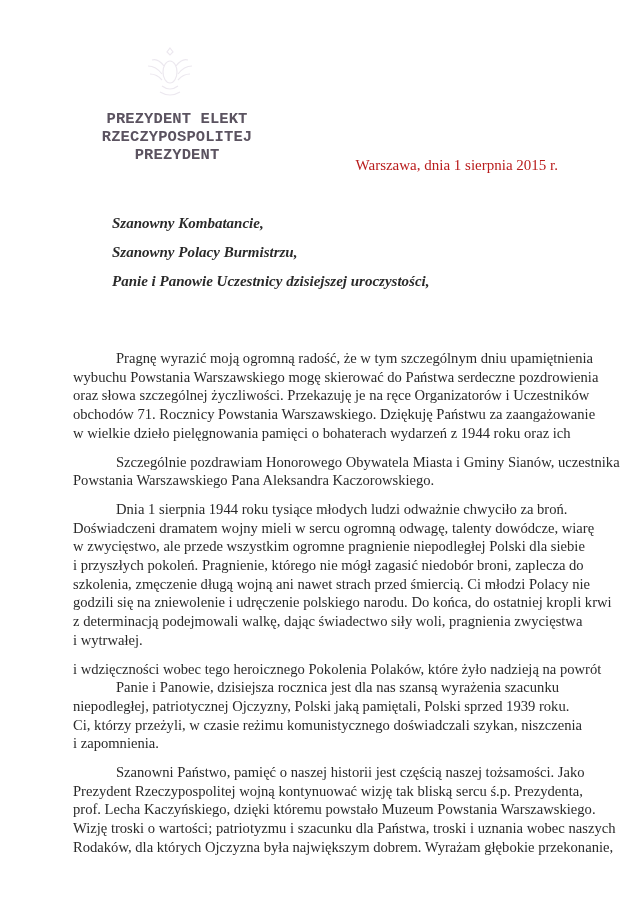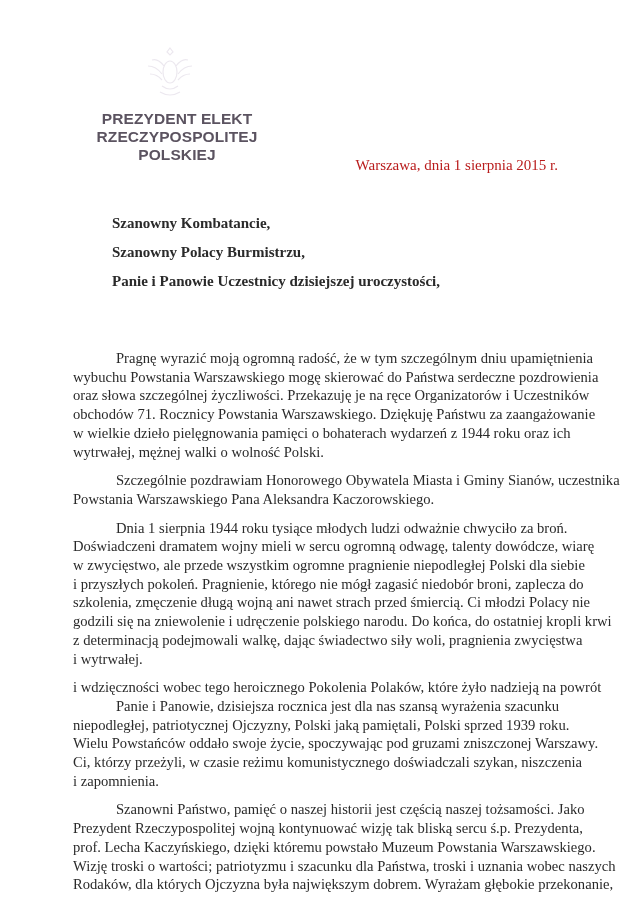--- a/index.html
+++ b/index.html
@@ -21,21 +21,21 @@
       top: 42px;
       width: 60px;
       height: 60px;
     }
     .header {
       position: absolute;
       left: 62px;
       top: 110px;
       width: 230px;
       text-align: center;
-      font-family: Liberation Sans, sans-serif;
+      font-family: Liberation Mono, monospace;
       font-weight: bold;
       color: #5b5360;
       font-size: 15.5px;
       line-height: 18px;
       letter-spacing: 0.1px;
     }
     .header .line2 {
       margin-left: -6px;
       margin-right: -6px;
     }
@@ -44,20 +44,21 @@
       right: 78px;
       top: 157px;
       font-size: 15px;
       color: #b91c1c;
     }
     .salutations {
       position: absolute;
       left: 112px;
       top: 214px;
       font-size: 15px;
+      font-style: italic;
       font-weight: bold;
       color: #2a2a2a;
     }
     .salutations div {
       height: 29px;
       line-height: 18px;
     }
     .body-text {
       position: absolute;
       left: 73px;
@@ -97,39 +98,38 @@
       <path d="M10 32 q7 0 12 6 M50 32 q-7 0 -12 6"></path>
       <ellipse cx="30" cy="30" rx="7" ry="11"></ellipse>
       <path d="M22 44 q8 6 16 0"></path>
       <path d="M20 50 q10 6 20 0"></path>
     </g>
   </svg>
 </div>
 
 <div class="header">
   <div class="line1">PREZYDENT ELEKT</div>
-  <div class="line2">RZECZYPOSPOLITEJ POLSKIEJ</div>
+  <div class="line2">RZECZYPOSPOLITEJ PREZYDENT</div>
 </div>
 
 <div class="date">Warszawa, dnia 1 sierpnia 2015 r.</div>
 
 <div class="salutations">
   <div>Szanowny Kombatancie,</div>
   <div>Szanowny Polacy Burmistrzu,</div>
   <div>Panie i Panowie Uczestnicy dzisiejszej uroczystości,</div>
 </div>
 
 <div class="body-text">
   <div class="para">
     <span class="ln first">Pragnę wyrazić moją ogromną radość, że w tym szczególnym dniu upamiętnienia</span>
     <span class="ln">wybuchu Powstania Warszawskiego mogę skierować do Państwa serdeczne pozdrowienia</span>
     <span class="ln">oraz słowa szczególnej życzliwości. Przekazuję je na ręce Organizatorów i Uczestników</span>
     <span class="ln">obchodów 71. Rocznicy Powstania Warszawskiego. Dziękuję Państwu za zaangażowanie</span>
     <span class="ln">w wielkie dzieło pielęgnowania pamięci o bohaterach wydarzeń z 1944 roku oraz ich</span>
-    <span class="ln last">wytrwałej, mężnej walki o wolność Polski.</span>
   </div>
 
   <div class="para">
     <span class="ln first">Szczególnie pozdrawiam Honorowego Obywatela Miasta i Gminy Sianów, uczestnika</span>
     <span class="ln last">Powstania Warszawskiego Pana Aleksandra Kaczorowskiego.</span>
   </div>
 
   <div class="para">
     <span class="ln first">Dnia 1 sierpnia 1944 roku tysiące młodych ludzi odważnie chwyciło za broń.</span>
     <span class="ln">Doświadczeni dramatem wojny mieli w sercu ogromną odwagę, talenty dowódcze, wiarę</span>
@@ -138,21 +138,20 @@
     <span class="ln">szkolenia, zmęczenie długą wojną ani nawet strach przed śmiercią. Ci młodzi Polacy nie</span>
     <span class="ln">godzili się na zniewolenie i udręczenie polskiego narodu. Do końca, do ostatniej kropli krwi</span>
     <span class="ln">z determinacją podejmowali walkę, dając świadectwo siły woli, pragnienia zwycięstwa</span>
     <span class="ln last">i wytrwałej.</span>
   </div>
 
   <div class="para">
     <span class="ln">i wdzięczności wobec tego heroicznego Pokolenia Polaków, które żyło nadzieją na powrót</span>
     <span class="ln first">Panie i Panowie, dzisiejsza rocznica jest dla nas szansą wyrażenia szacunku</span>
     <span class="ln">niepodległej, patriotycznej Ojczyzny, Polski jaką pamiętali, Polski sprzed 1939 roku.</span>
-    <span class="ln">Wielu Powstańców oddało swoje życie, spoczywając pod gruzami zniszczonej Warszawy.</span>
     <span class="ln">Ci, którzy przeżyli, w czasie reżimu komunistycznego doświadczali szykan, niszczenia</span>
     <span class="ln last">i zapomnienia.</span>
   </div>
 
   <div class="para">
     <span class="ln first">Szanowni Państwo, pamięć o naszej historii jest częścią naszej tożsamości. Jako</span>
     <span class="ln">Prezydent Rzeczypospolitej wojną kontynuować wizję tak bliską sercu ś.p. Prezydenta,</span>
     <span class="ln">prof. Lecha Kaczyńskiego, dzięki któremu powstało Muzeum Powstania Warszawskiego.</span>
     <span class="ln">Wizję troski o wartości; patriotyzmu i szacunku dla Państwa, troski i uznania wobec naszych</span>
     <span class="ln">Rodaków, dla których Ojczyzna była największym dobrem. Wyrażam głębokie przekonanie,</span>

